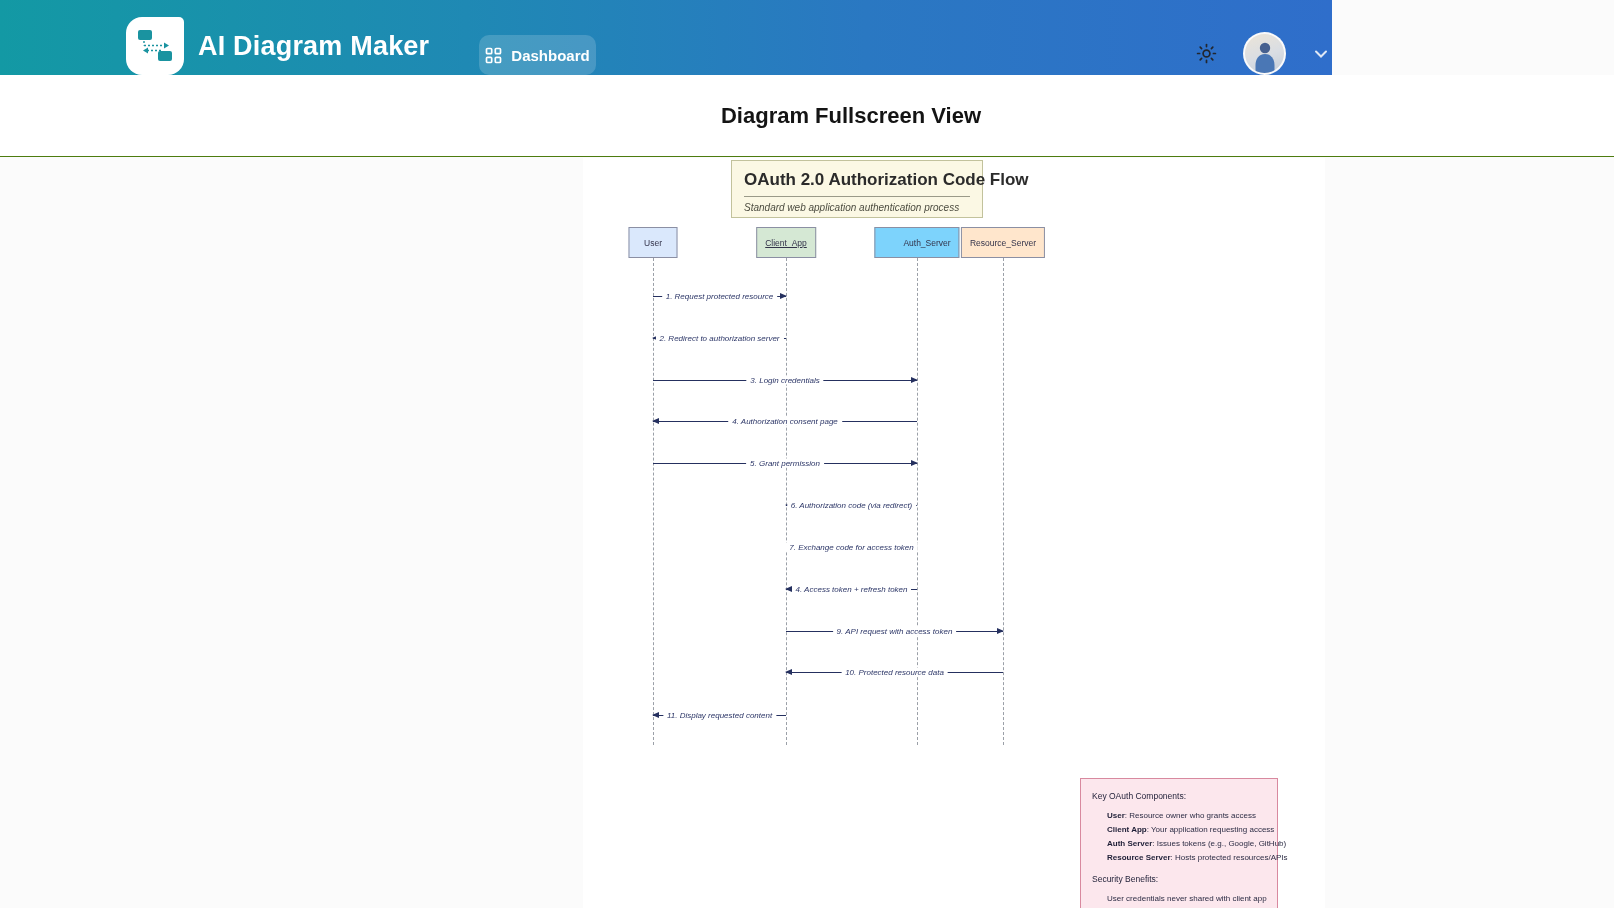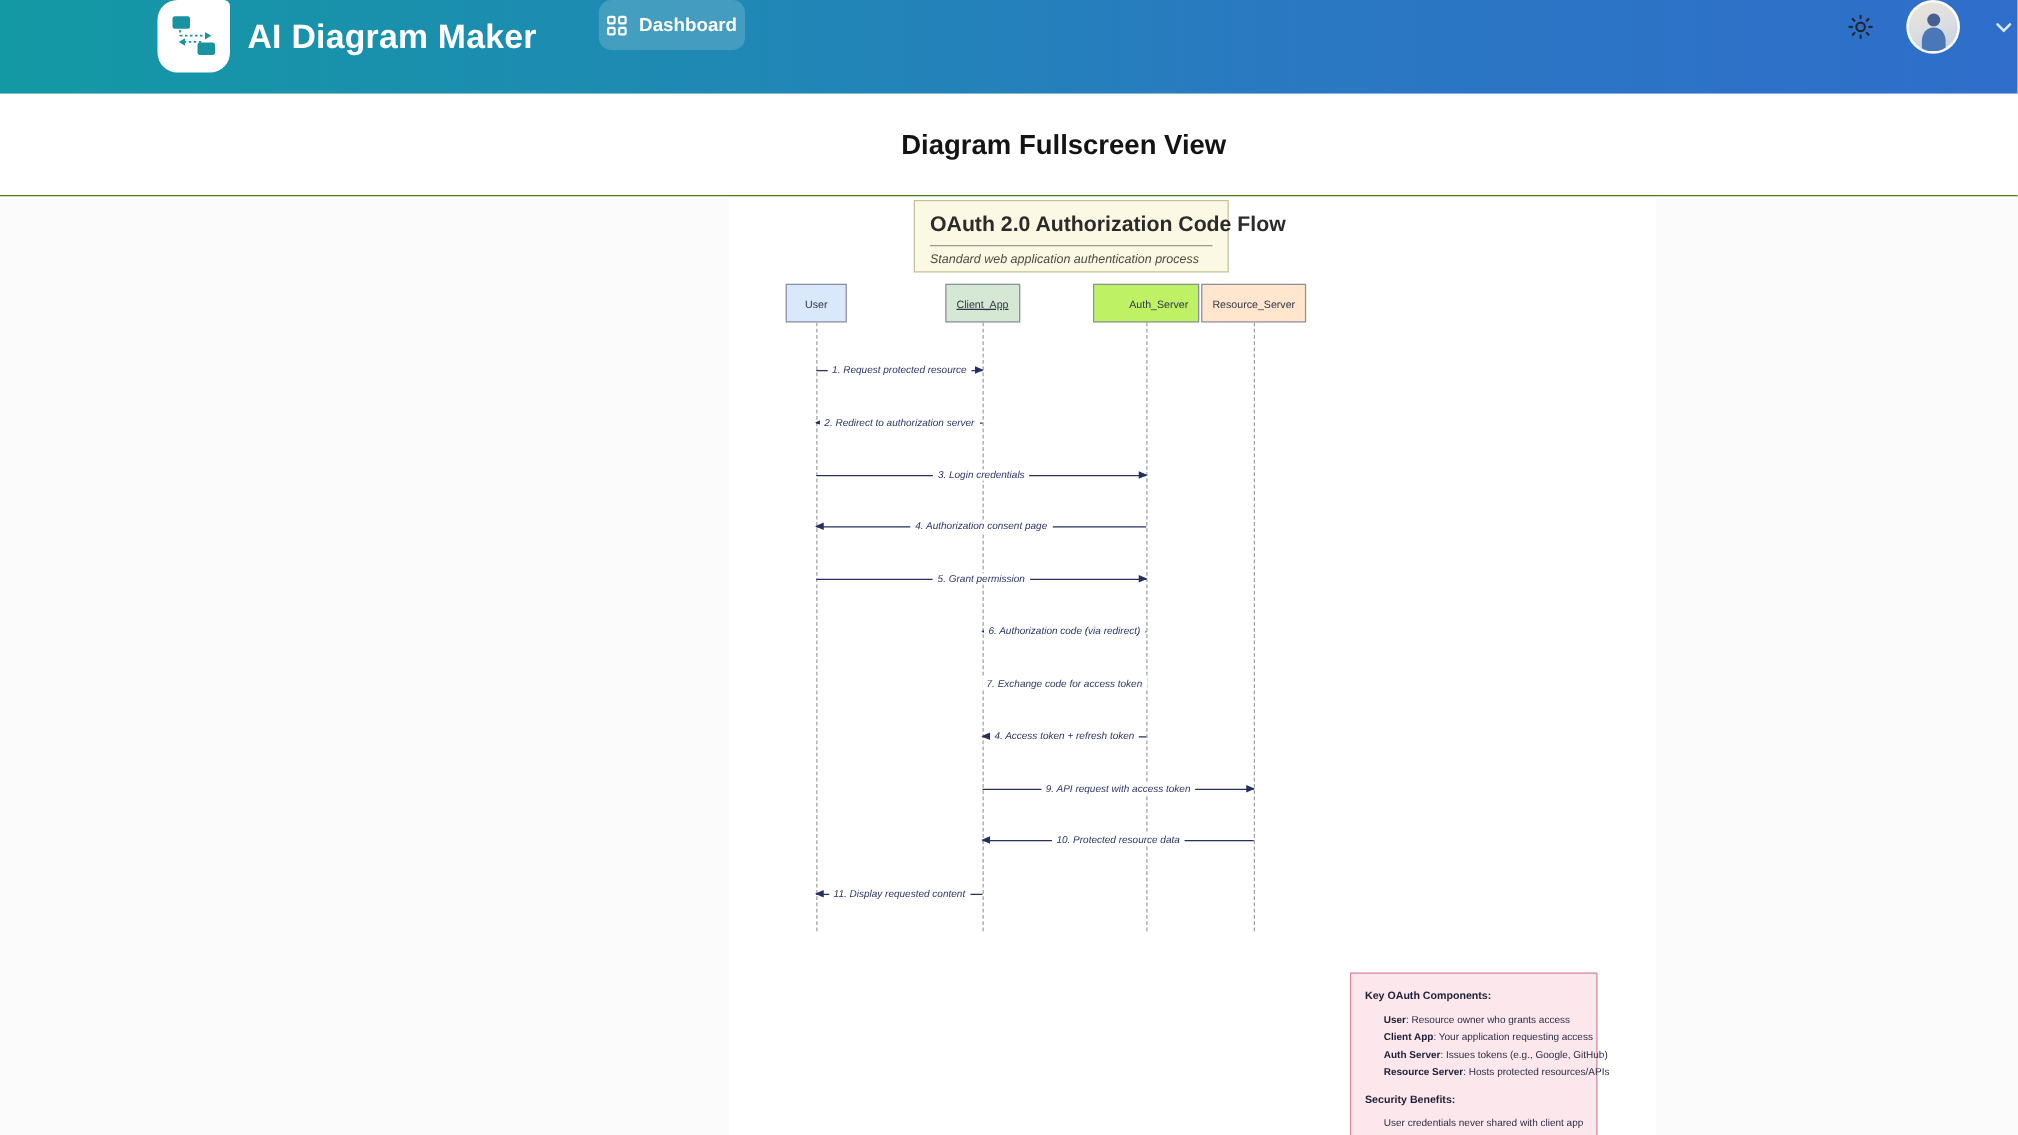--- a/index.html
+++ b/index.html
@@ -1,22 +1,22 @@
 <!DOCTYPE html>
 <html><head>
 <meta charset="utf-8">
 <style>
   * { margin:0; padding:0; box-sizing:border-box; }
   html,body { width:1614px; height:908px; overflow:hidden; font-family:"Liberation Sans", sans-serif; background:#fbfbfb; }
 
   
   .header {
-    position:absolute; left:0; top:0; width:1614px; height:75px;
+    position:absolute; left:0; top:0; width:1332px; height:75px;
     background:linear-gradient(90deg,#1399a4 0%,#1f89b4 35%,#2a78c2 65%,#2f6ecb 100%);
-    display:flex; align-items:flex-start;
+    display:flex; align-items:flex-end;
   }
   .brand { display:flex; align-items:center; gap:14px; margin-left:126px; cursor:pointer; }
   .logo-box {
     width:58px; height:58px; background:#ffffff;
     border-radius:16px 5px 16px 16px;
     display:flex; align-items:center; justify-content:center;
   }
   .brand-title { color:#ffffff; font-size:27px; font-weight:700; letter-spacing:0.2px; }
   .dash-btn {
     margin-left:50px; height:40px; padding:0 6px;
@@ -81,21 +81,21 @@
     background:#ffffff; padding:0 4px; font-size:8px; font-style:italic;
     color:#2c3667; white-space:nowrap;
   }
 
   
   .note-box {
     position:absolute; left:497px; top:620px; width:198px; height:150px;
     background:#fce7ed; border:1px solid #d8899f; padding:12px 10px 0 11px;
     color:#2c2c44;
   }
-  .note-heading { font-size:8.5px; font-weight:700; color:#1e1e36; margin-bottom:8px; white-space:nowrap; }
+  .note-heading { font-size:8.5px; font-weight:400; color:#1e1e36; margin-bottom:8px; white-space:nowrap; }
   .note-heading.second { margin-top:9px; }
   .note-item { font-size:8px; margin-left:15px; line-height:14px; white-space:nowrap; }
   .note-item b { color:#1e1e36; }
 </style>
 </head>
 <body>
 
 <div class="header">
   <div class="brand">
     <div class="logo-box">
@@ -178,21 +178,21 @@
     <div id="note-benefits">
         <div class="note-item">User credentials never shared with client app</div>
         <div class="note-item">Limited scope access via tokens</div>
       </div>
   </div>
 <div class="lifeline" style="left: 70px;"></div>
     <div class="actor-box" style="left: 70px; background: rgb(218, 232, 252);">User</div>
     <div class="lifeline" style="left: 203px;"></div>
     <div class="actor-box" style="left: 203px; background: rgb(213, 232, 212); text-decoration: underline;">Client_App</div>
     <div class="lifeline" style="left: 334px;"></div>
-    <div class="actor-box" style="left: 334px; background: #bef264; padding-left: 28px;">Auth_Server</div>
+    <div class="actor-box" style="left: 334px; background: #7dd3fc; padding-left: 28px;">Auth_Server</div>
     <div class="lifeline" style="left: 420px;"></div>
     <div class="actor-box" style="left: 420px; background: rgb(255, 230, 204);">Resource_Server</div>
     <div class="msg" style="left: 70px; top: 138px; width: 133px;">
       <div class="msg-line"></div>
       <div class="msg-head-r"></div>
       <div class="msg-label">1. Request protected resource</div>
     </div>
     <div class="msg" style="left: 70px; top: 180px; width: 133px;">
       <div class="msg-line"></div>
       <div class="msg-head-l"></div>

